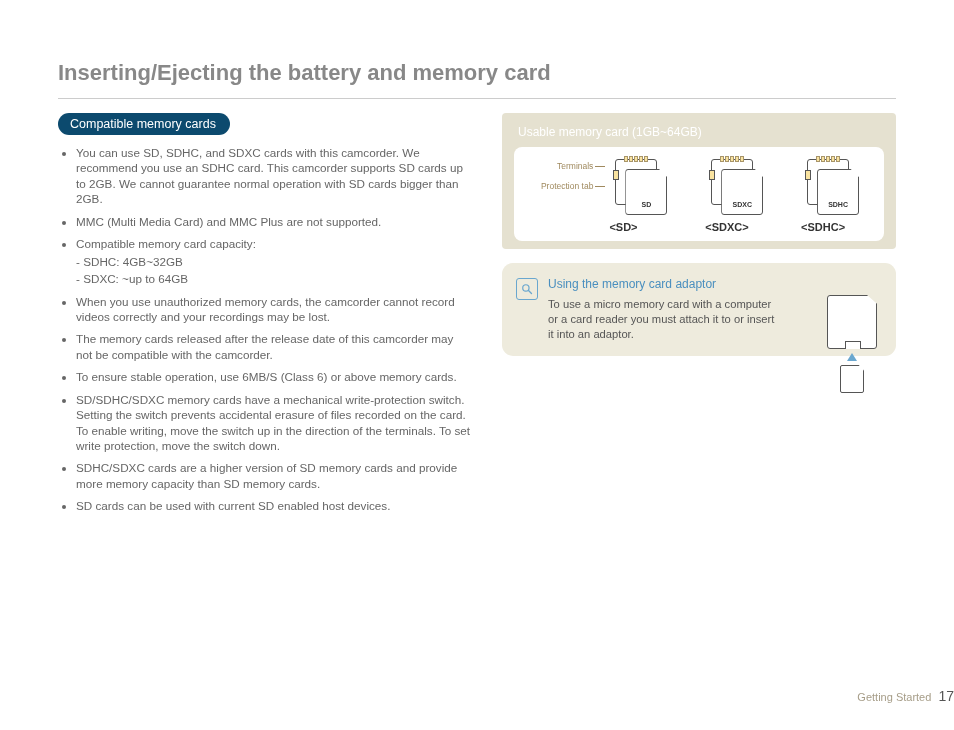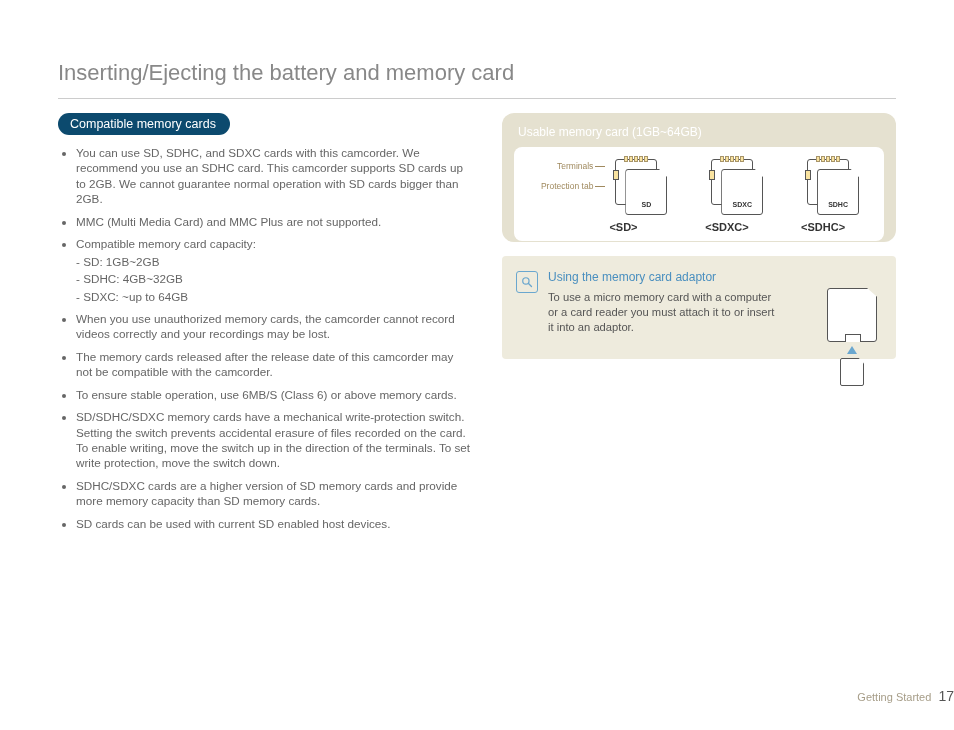--- a/index.html
+++ b/index.html
@@ -10,21 +10,21 @@
     font-family: Arial, Helvetica, sans-serif;
     background: #fff;
     color: #555;
     position: relative;
   }
   .page {
     padding: 60px 58px 40px 58px;
   }
   .page-title {
     font-size: 22px;
-    font-weight: 400;
+    font-weight: 700;
     color: #888;
     margin-bottom: 12px;
   }
   .rule {
     border-top: 1px solid #ccc;
     margin-bottom: 14px;
   }
   .content {
     display: flex;
     gap: 24px;
@@ -58,22 +58,22 @@
     color: #666;
     margin-bottom: 7px;
     padding-right: 6px;
   }
   .sub {
     display: block;
     margin-top: 2px;
   }
   .card-box {
     background: #e5e1d0;
-    border-radius: 12px;
-    padding: 10px 12px 1px 12px;
+    border-radius: 4px;
+    padding: 10px 12px 8px 12px;
   }
   .card-box-title {
     color: #fff;
     font-size: 12px;
     margin: 2px 0 8px 4px;
   }
   .card-inner {
     background: #fff;
     border-radius: 8px;
     padding: 12px 10px 8px 10px;
@@ -128,22 +128,22 @@
     font-size:7px;color:#333;font-weight:bold;
   }
   .card-type {
     font-size: 11px;
     color: #333;
     margin-top: 6px;
     font-weight: bold;
   }
   .note-box {
     background: #eeebdd;
-    border-radius: 4px;
-    padding: 14px 14px 24px 14px;
+    border-radius: 11px;
+    padding: 14px 14px 14px 14px;
     display: flex;
     gap: 10px;
   }
   .note-icon {
     width: 20px; height: 20px;
     border: 1.4px solid #6aa7cf;
     border-radius: 3px;
     display: flex; align-items:center;justify-content:center;
     flex-shrink:0;
     margin-top:1px;
@@ -215,21 +215,20 @@
 
   <div class="content">
 
     <div class="left-col">
       <div class="pill">Compatible memory cards</div>
       <ul class="bullets">
         <li>You can use SD, SDHC, and SDXC cards with this camcorder. We recommend you use an SDHC card. This camcorder supports SD cards up to 2GB. We cannot guarantee normal operation with SD cards bigger than 2GB.</li>
         <li>MMC (Multi Media Card) and MMC Plus are not supported.</li>
         <li>
           <span>Compatible memory card capacity:</span>
-          <span class="sub">- SD: 1GB~2GB</span>
           <span class="sub">- SDHC: 4GB~32GB</span>
           <span class="sub">- SDXC: ~up to 64GB</span>
         </li>
         <li>When you use unauthorized memory cards, the camcorder cannot record videos correctly and your recordings may be lost.</li>
         <li>The memory cards released after the release date of this camcorder may not be compatible with the camcorder.</li>
         <li>To ensure stable operation, use 6MB/S (Class 6) or above memory cards.</li>
         <li>SD/SDHC/SDXC memory cards have a mechanical write-protection switch. Setting the switch prevents accidental erasure of files recorded on the card. To enable writing, move the switch up in the direction of the terminals. To set write protection, move the switch down.</li>
         <li>SDHC/SDXC cards are a higher version of SD memory cards and provide more memory capacity than SD memory cards.</li>
         <li>SD cards can be used with current SD enabled host devices.</li>
       </ul>

